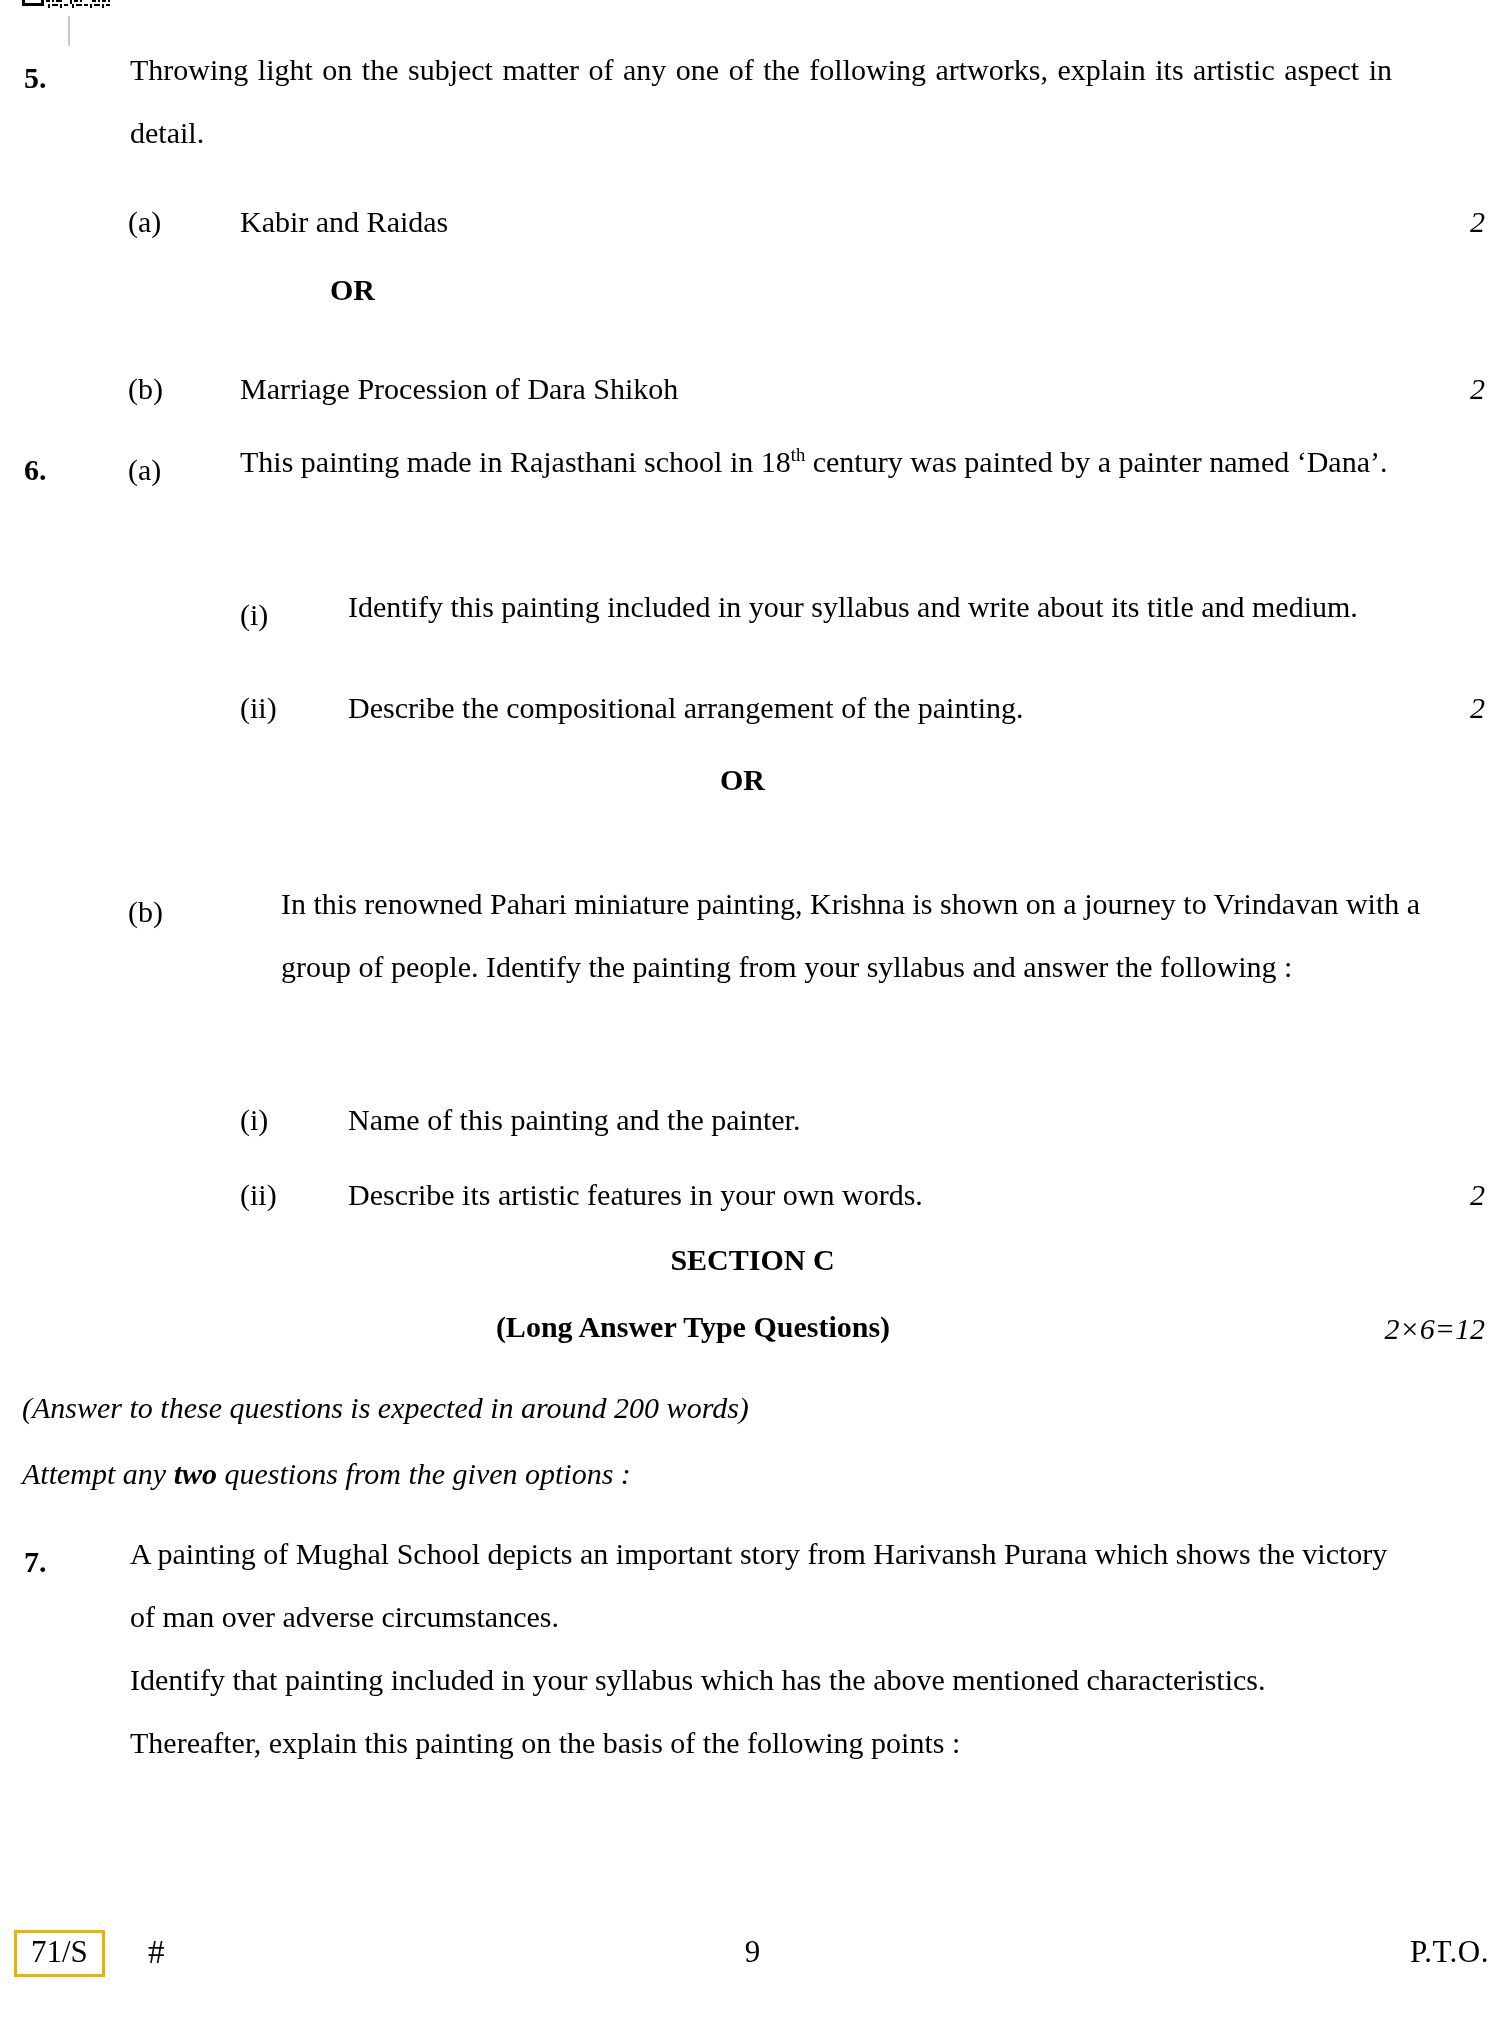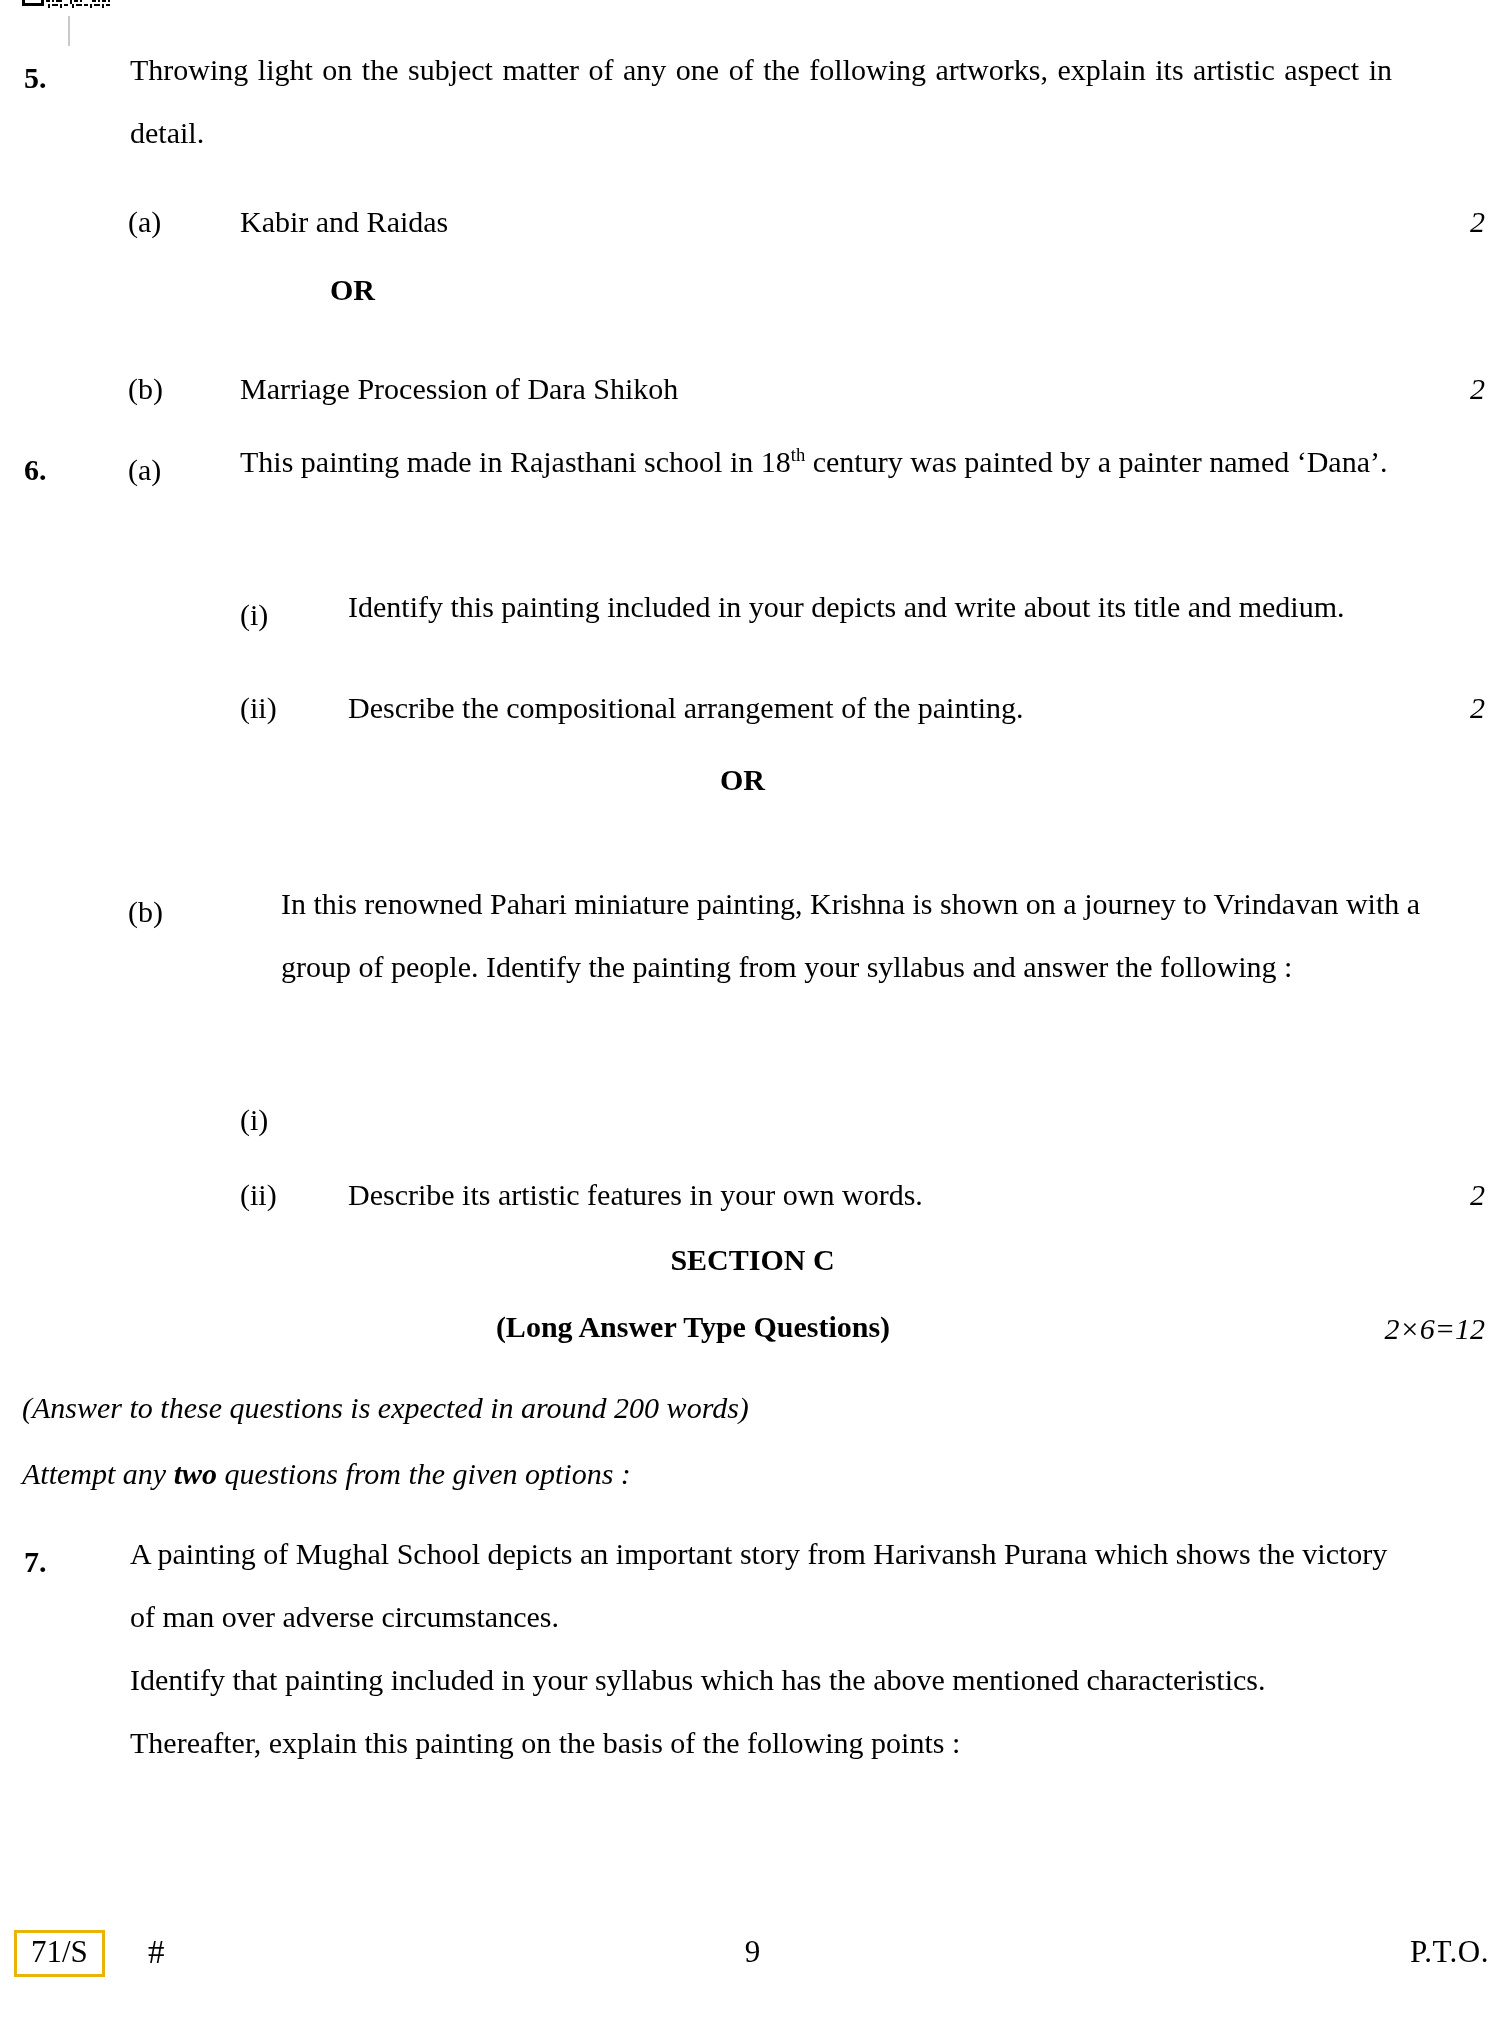--- a/index.html
+++ b/index.html
@@ -255,36 +255,37 @@
 
     <div class="qrow" style="position:absolute; left:0; top:448px; height:250px;">
       <span class="qnum" style="top:7px;">6.</span>
       <span class="marker" style="left:128px; top:7px;">(a)</span>
 
       <div class="body-text last-left" style="position:absolute; left:240px; top:-18px; width:1152px;">
         <span>This painting made in Rajasthani school in 18</span><sup>th</sup><span> century was painted by a painter named ‘Dana’.</span>
       </div>
 
       <span class="marker" style="left:240px; top:152px;">(i)</span>
-      <div class="body-text" style="position:absolute; left:348px; top:127px; width:1044px;">Identify this painting included in your depicts and write about its title and medium.</div>
+      <div class="body-text" style="position:absolute; left:348px; top:127px; width:1044px;">Identify this painting included in your syllabus and write about its title and medium.</div>
 
       <span class="marker" style="left:240px; top:245px;">(ii)</span>
       <span style="position:absolute; left:348px; top:245px; font-size:30px; line-height:1;">Describe the compositional arrangement of the painting.</span>
       <span class="marks" style="top:245px;">2</span>
     </div>
 
     <div style="position:absolute; left:0; top:765px; width:1505px;">
       <span class="or" style="left:720px; top:0;">OR</span>
     </div>
 
     <div class="qrow" style="position:absolute; left:0; top:890px; height:260px;">
       <span class="marker" style="left:128px; top:7px;">(b)</span>
       <div class="body-text last-left" style="position:absolute; left:240px; top:-18px; width:1152px;margin-left:41px;">In this renowned Pahari miniature painting, Krishna is shown on a journey to Vrindavan with a group of people. Identify the painting from your syllabus and answer the following :</div>
 
       <span class="marker" style="left:240px; top:215px;">(i)</span>
+      <span style="position:absolute; left:348px; top:215px; font-size:30px; line-height:1;">Name of this painting and the painter.</span>
 
       <span class="marker" style="left:240px; top:290px;">(ii)</span>
       <span style="position:absolute; left:348px; top:290px; font-size:30px; line-height:1;">Describe its artistic features in your own words.</span>
       <span class="marks" style="top:290px;">2</span>
     </div>
 
     <div class="center-head" style="position:absolute; left:0; top:1245px; width:1505px;">SECTION C</div>
 
     <div style="position:absolute; left:0; top:1312px; width:1505px;">
       <div class="center-head" style="width:1386px;">(Long Answer Type Questions)</div>

